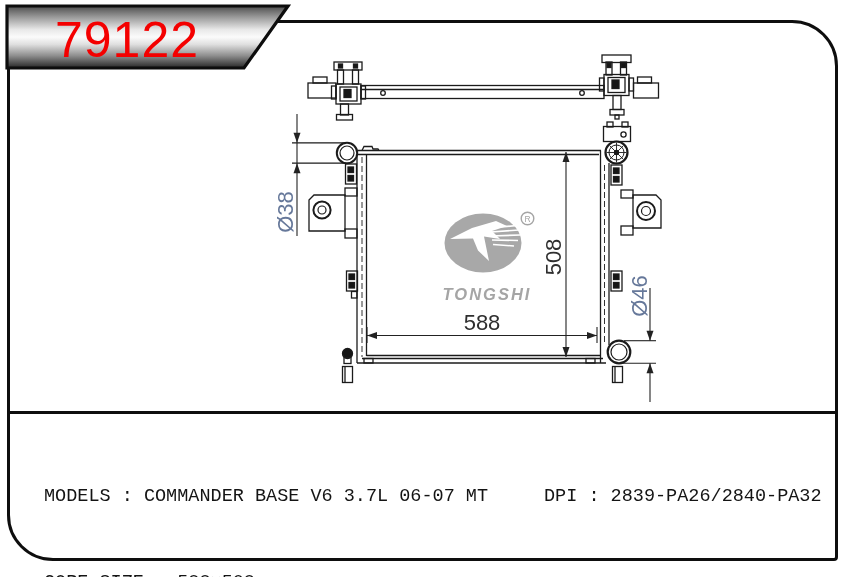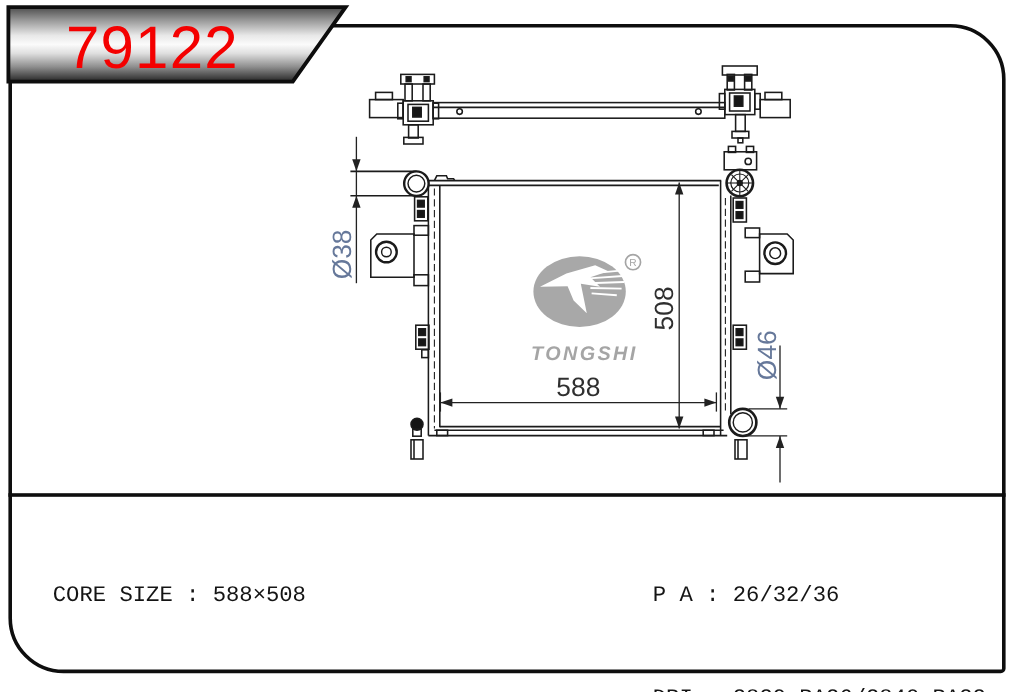--- a/index.html
+++ b/index.html
@@ -241,23 +241,23 @@
       <stop offset="0.8" stop-color="#8f8f8f"></stop>
       <stop offset="1" stop-color="#262626"></stop>
     </linearGradient>
   </defs>
   <polygon points="2,2 283,2 239,64 2,64" fill="url(#metal)" stroke="#0d0d0d" stroke-width="3.2"></polygon>
   <text class="banner-num" x="122" y="53" text-anchor="middle" fill="#f40000">79122</text>
 </svg>
 
 <div>
   <div class="spec-col left">
+    <div>MODELS : COMMANDER BASE V6 3.7L 06-07 MT</div>
     <div>CORE SIZE : 588×508</div>
     
     
   </div>
   <div class="spec-col right">
-    <div>P A : 26/32/36</div>
     <div>DPI : 2839-PA26/2840-PA32</div>
     
     
   </div>
 </div>
 
 </body></html>

